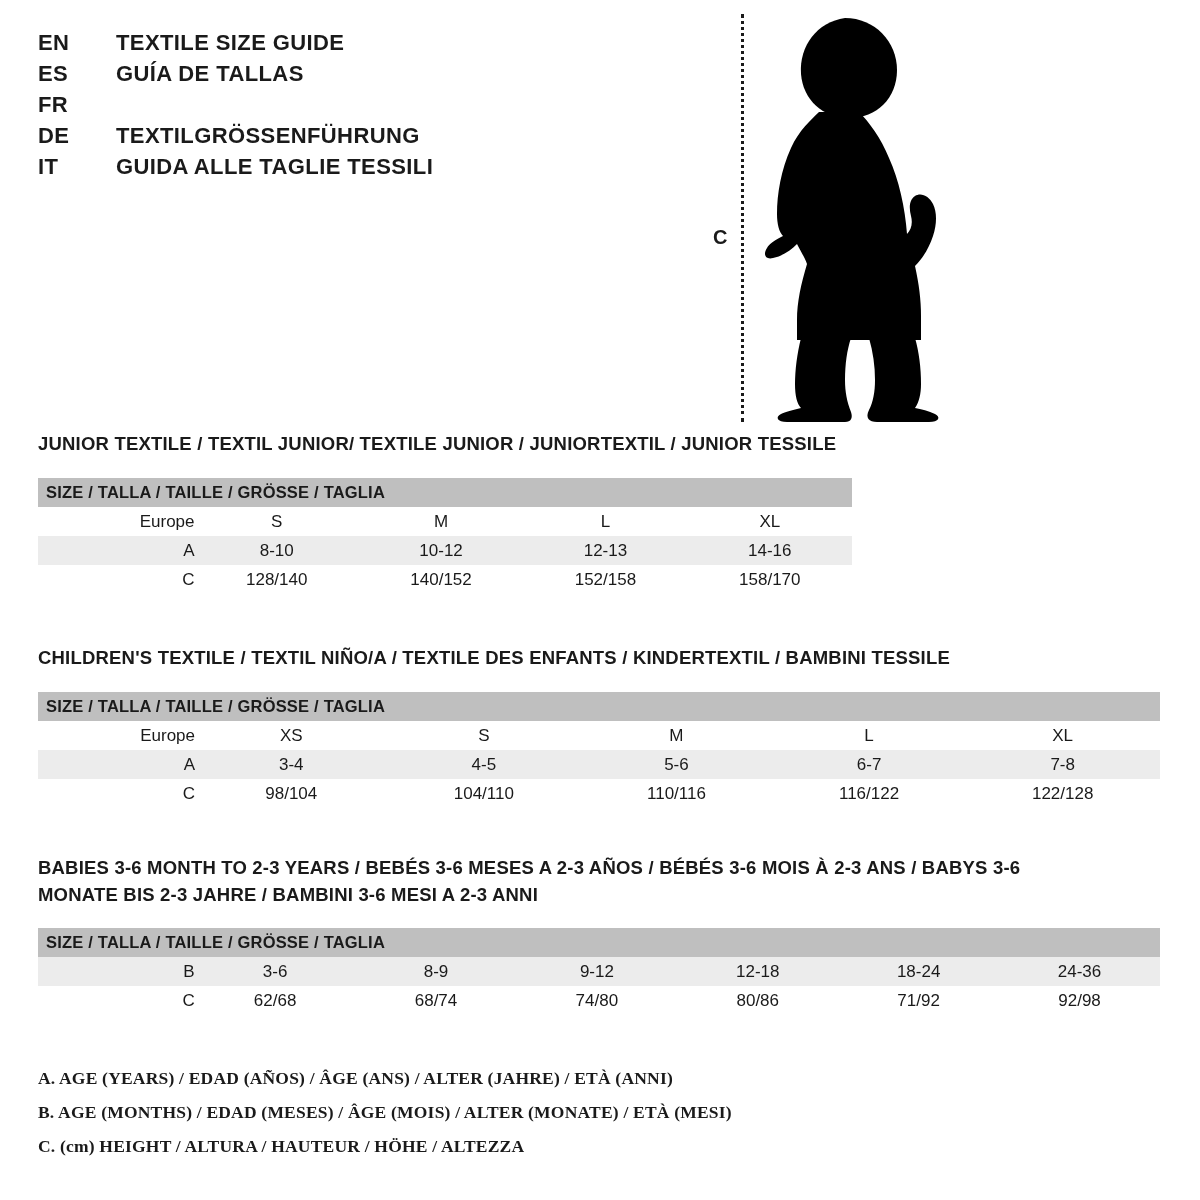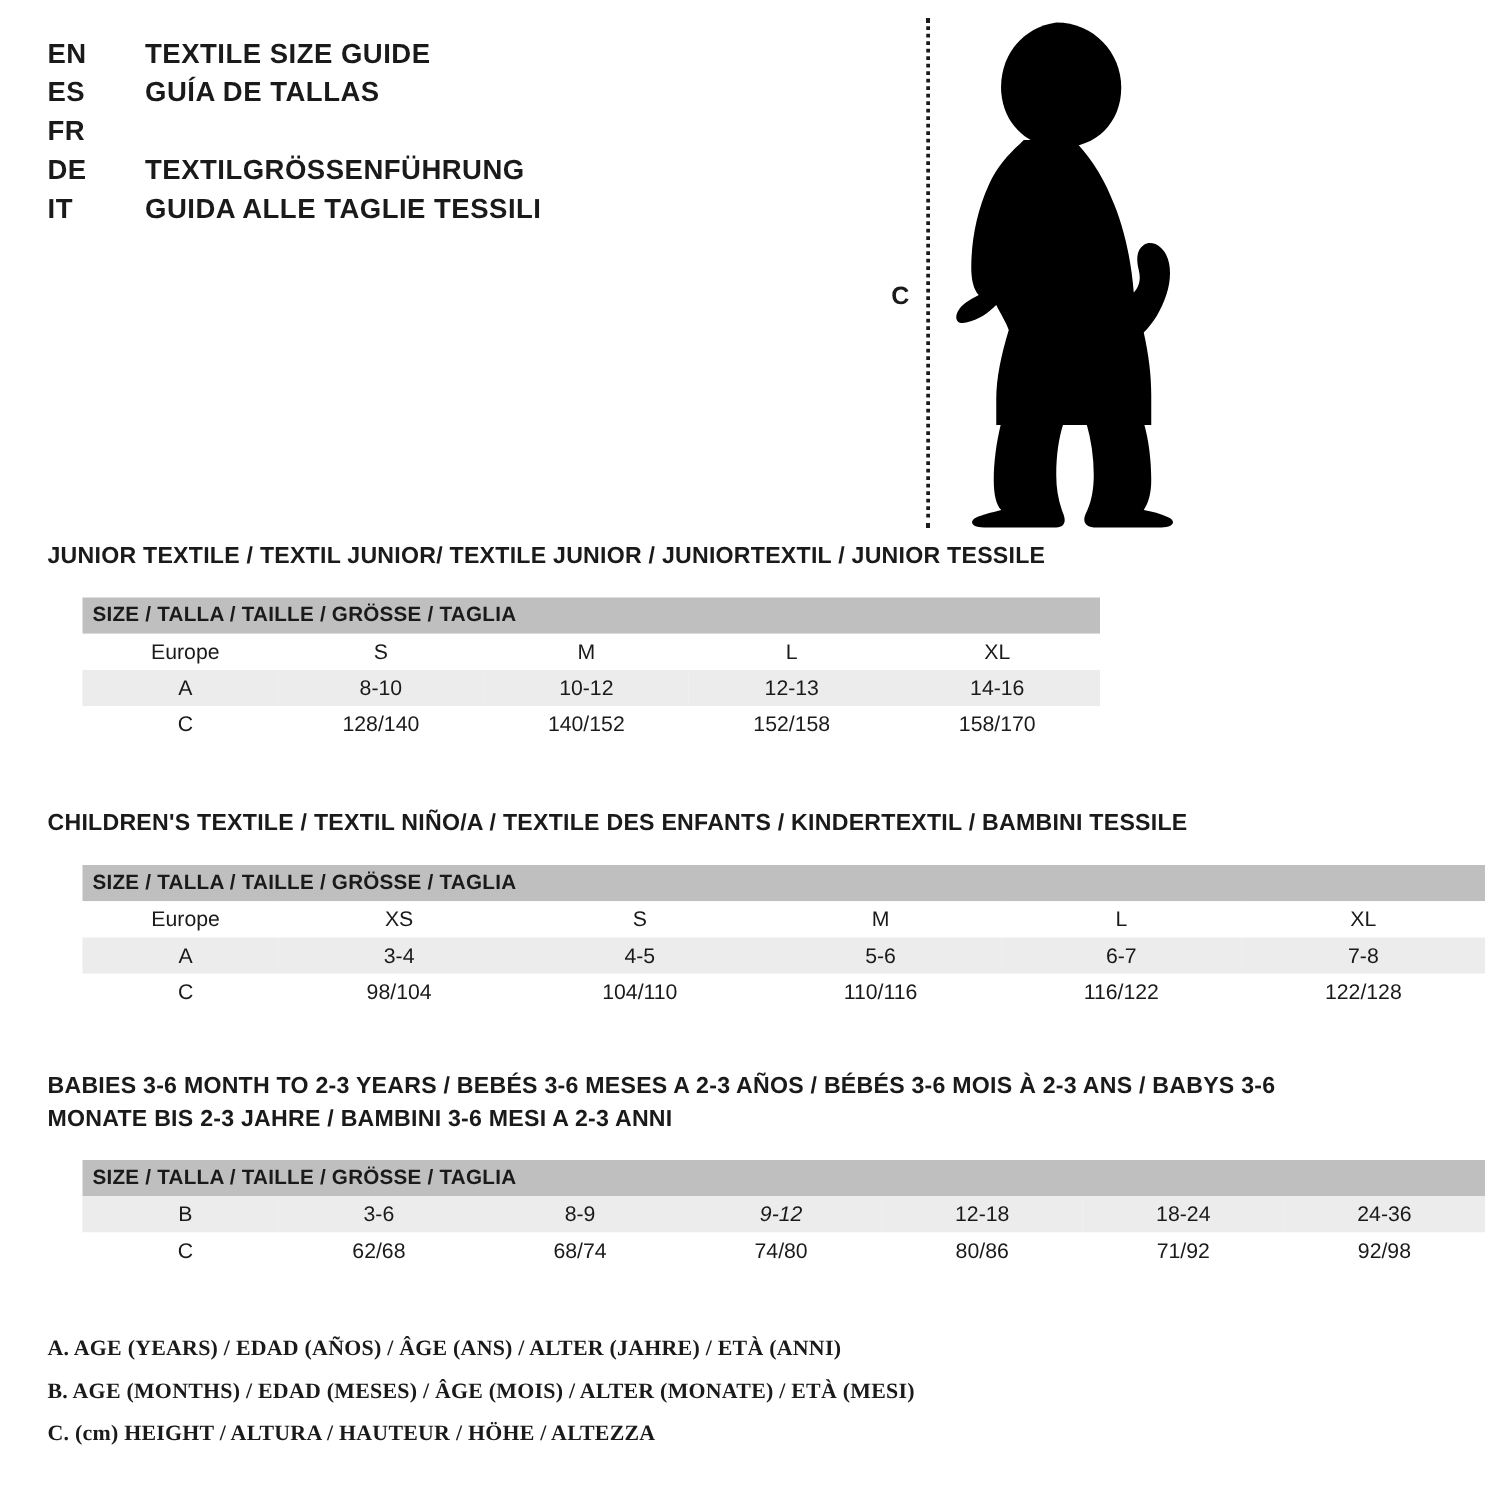--- a/index.html
+++ b/index.html
@@ -88,39 +88,38 @@
     color: #1a1a1a;
     line-height: 1.45;
   }
 
   
   table.size-table {
     position: absolute;
     border-collapse: collapse;
     font-size: 17px;
     color: #1a1a1a;
-    margin-left: 28px;
   }
   table.size-table td {
     padding: 0;
     height: 29px;
     vertical-align: middle;
   }
   .hdr-band td {
     background: #bfbfbf;
     font-weight: 700;
     font-size: 16.5px;
     letter-spacing: 0.2px;
     padding-left: 8px !important;
   }
   .row-white td { background: #ffffff; }
   .row-grey  td { background: #ececec; }
   .cell-label {
     padding-left: 8px !important;
-    text-align: center;
+    text-align: right;
     font-weight: 400;
   }
   .cell-val {
     text-align: center;
     font-weight: 400;
   }
   .col-head td {
     font-weight: 400;
   }
 
@@ -286,21 +285,21 @@
 
   <table class="size-table" style="left:38px; top:928px; width:1122px;">
     <tbody>
         <tr class="hdr-band">
       <td colspan="7">SIZE / TALLA / TAILLE / GRÖSSE / TAGLIA</td>
     </tr>
     <tr class="row-grey">
       <td class="cell-label" style="width:150px;">B</td>
       <td class="cell-val" style="width:162px;">3-6</td>
       <td class="cell-val" style="width:162px;">8-9</td>
-      <td class="cell-val" style="width:162px;font-style:italic;">9-12</td>
+      <td class="cell-val" style="width:162px;">9-12</td>
       <td class="cell-val" style="width:162px;">12-18</td>
       <td class="cell-val" style="width:162px;">18-24</td>
       <td class="cell-val" style="width:162px;">24-36</td>
     </tr>
     <tr class="row-white">
       <td class="cell-label">C</td>
       <td class="cell-val">62/68</td>
       <td class="cell-val">68/74</td>
       <td class="cell-val">74/80</td>
       <td class="cell-val">80/86</td>

